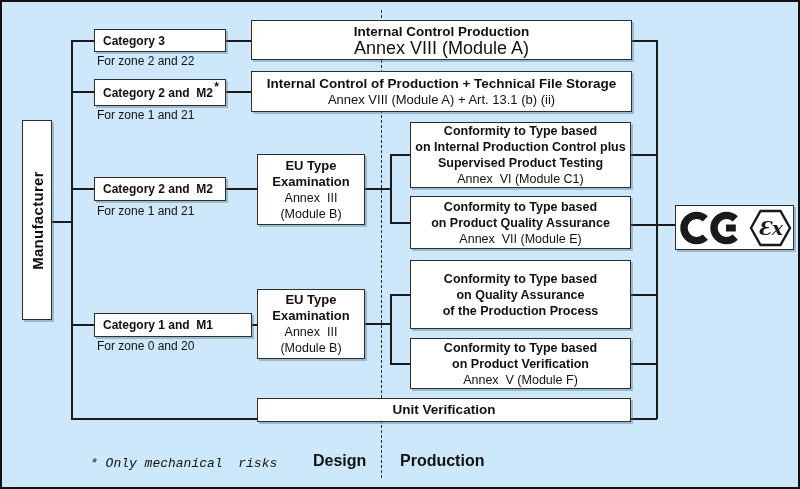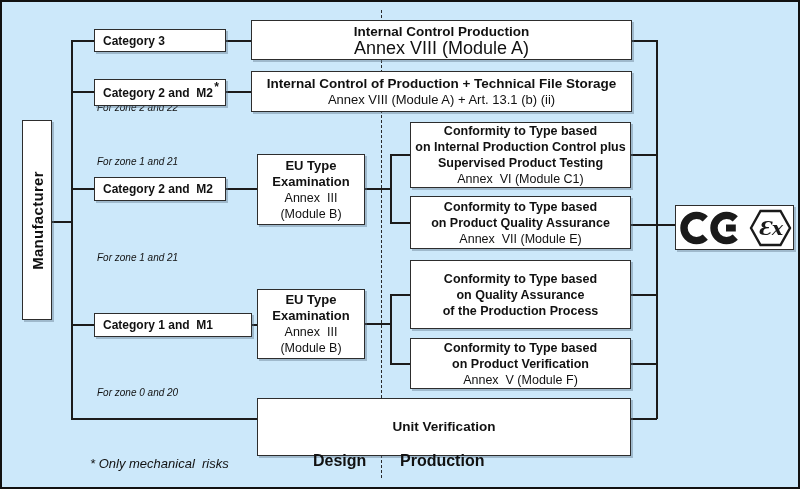--- a/index.html
+++ b/index.html
@@ -22,23 +22,23 @@
     box-shadow:2px 2px 0 rgba(92,114,134,.4);
     box-sizing:border-box;
     display:flex;flex-direction:column;justify-content:center;align-items:center;
     text-align:center;z-index:2;
   }
   .box .t{white-space:pre-wrap;font-weight:bold;font-size:12.5px;line-height:16px;}
   .box .s{white-space:pre-wrap;font-size:12.5px;line-height:16px;}
   .catbox{justify-content:center;align-items:flex-start;padding-left:8px;text-align:left;}
   .catbox .t{font-size:12px;white-space:pre;}
   .sup{position:absolute;top:0px;right:6px;font-size:12px;font-weight:bold;}
-  .zone{position:absolute;font-style:italic;font-size:10px;z-index:2;white-space:pre;margin-top:48px;}
+  .zone{position:absolute;font-size:12px;z-index:2;white-space:pre;}
   .phase{position:absolute;font-weight:bold;font-size:16px;z-index:2;}
-  .note{position:absolute;font-style:italic;font-size:13px;z-index:2;white-space:pre;}
+  .note{position:absolute;font-style:italic;font-size:13px;z-index:2;white-space:pre;font-family:Liberation Mono, monospace;}
   .manu{display:flex;align-items:center;justify-content:center;}
   .manu span{transform:rotate(-90deg);white-space:nowrap;font-weight:bold;font-size:15px;letter-spacing:.3px;}
   .cemark{display:flex;align-items:center;justify-content:center;}
 </style>
 </head>
 <body>
 
 <div id="canvas">
 
   <div class="dashline" style="left:379px;top:8px;height:468px;"></div>
@@ -141,21 +141,21 @@
 on Quality Assurance
 of the Production Process</div>
   </div>
 
   <div class="box" style="left:408px;top:336px;width:221px;height:51px;">
     <div class="t">Conformity to Type based
 on Product Verification</div>
     <div class="s">Annex  V (Module F)</div>
   </div>
 
-  <div class="box" style="left:255px;top:396px;width:374px;height:58px;">
+  <div class="box" style="left:255px;top:396px;width:374px;height:24px;">
     <div class="t" style="font-size:13.5px;">Unit Verification</div>
   </div>
 
   <div class="box cemark" style="left:673px;top:203px;width:119px;height:45px;">
     <svg width="115" height="40" viewBox="0 0 115 40">
       <g stroke="#1a1a1a" stroke-width="7.4" fill="none">
         <path d="M 28.3 10.9 A 12.6 12.6 0 1 0 28.3 29.1"></path>
         <path d="M 58.3 10.9 A 12.6 12.6 0 1 0 58.3 29.1"></path>
         <path d="M 49 20 L 58.8 20" stroke-width="7.0"></path>
       </g>

